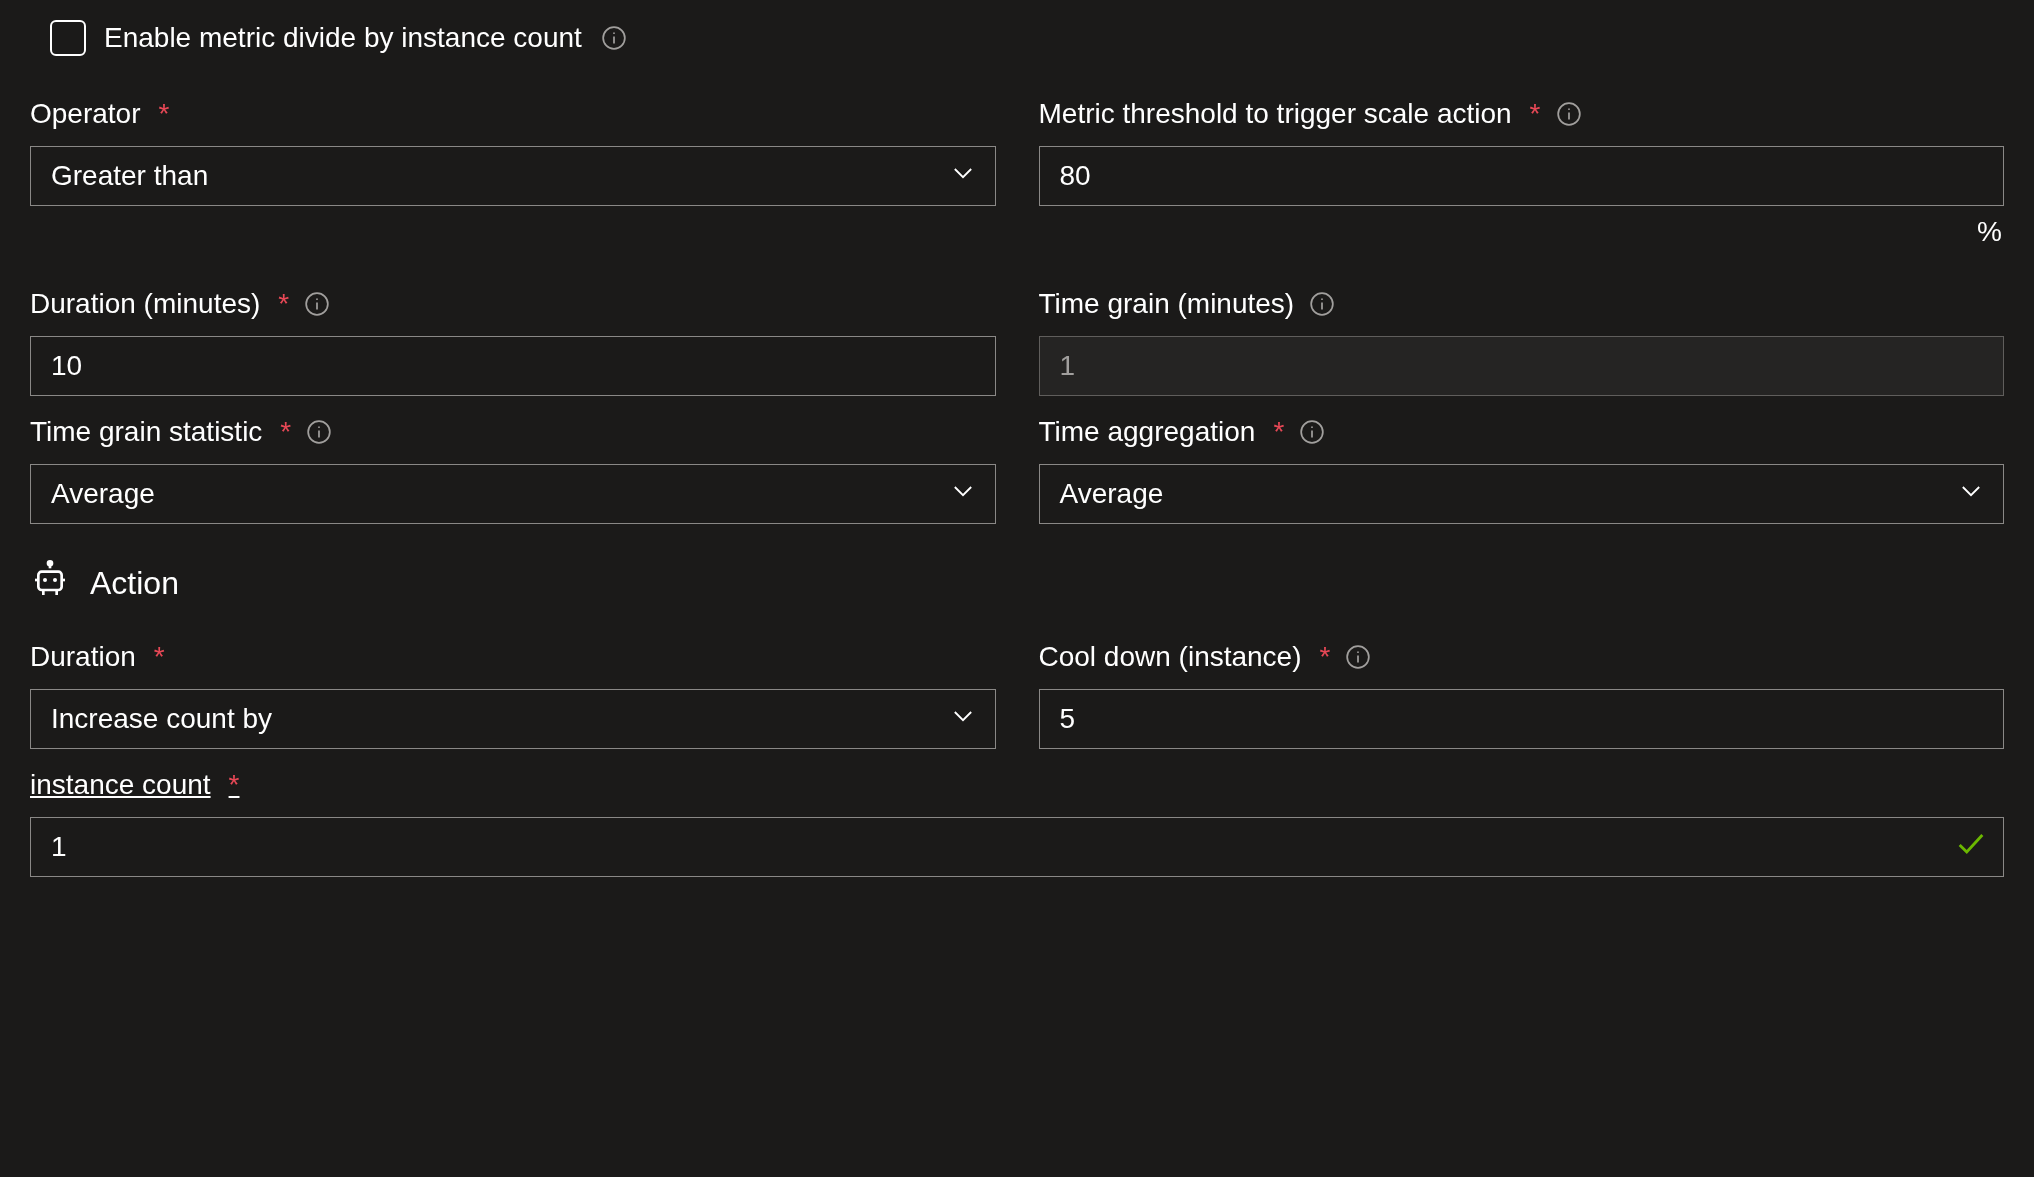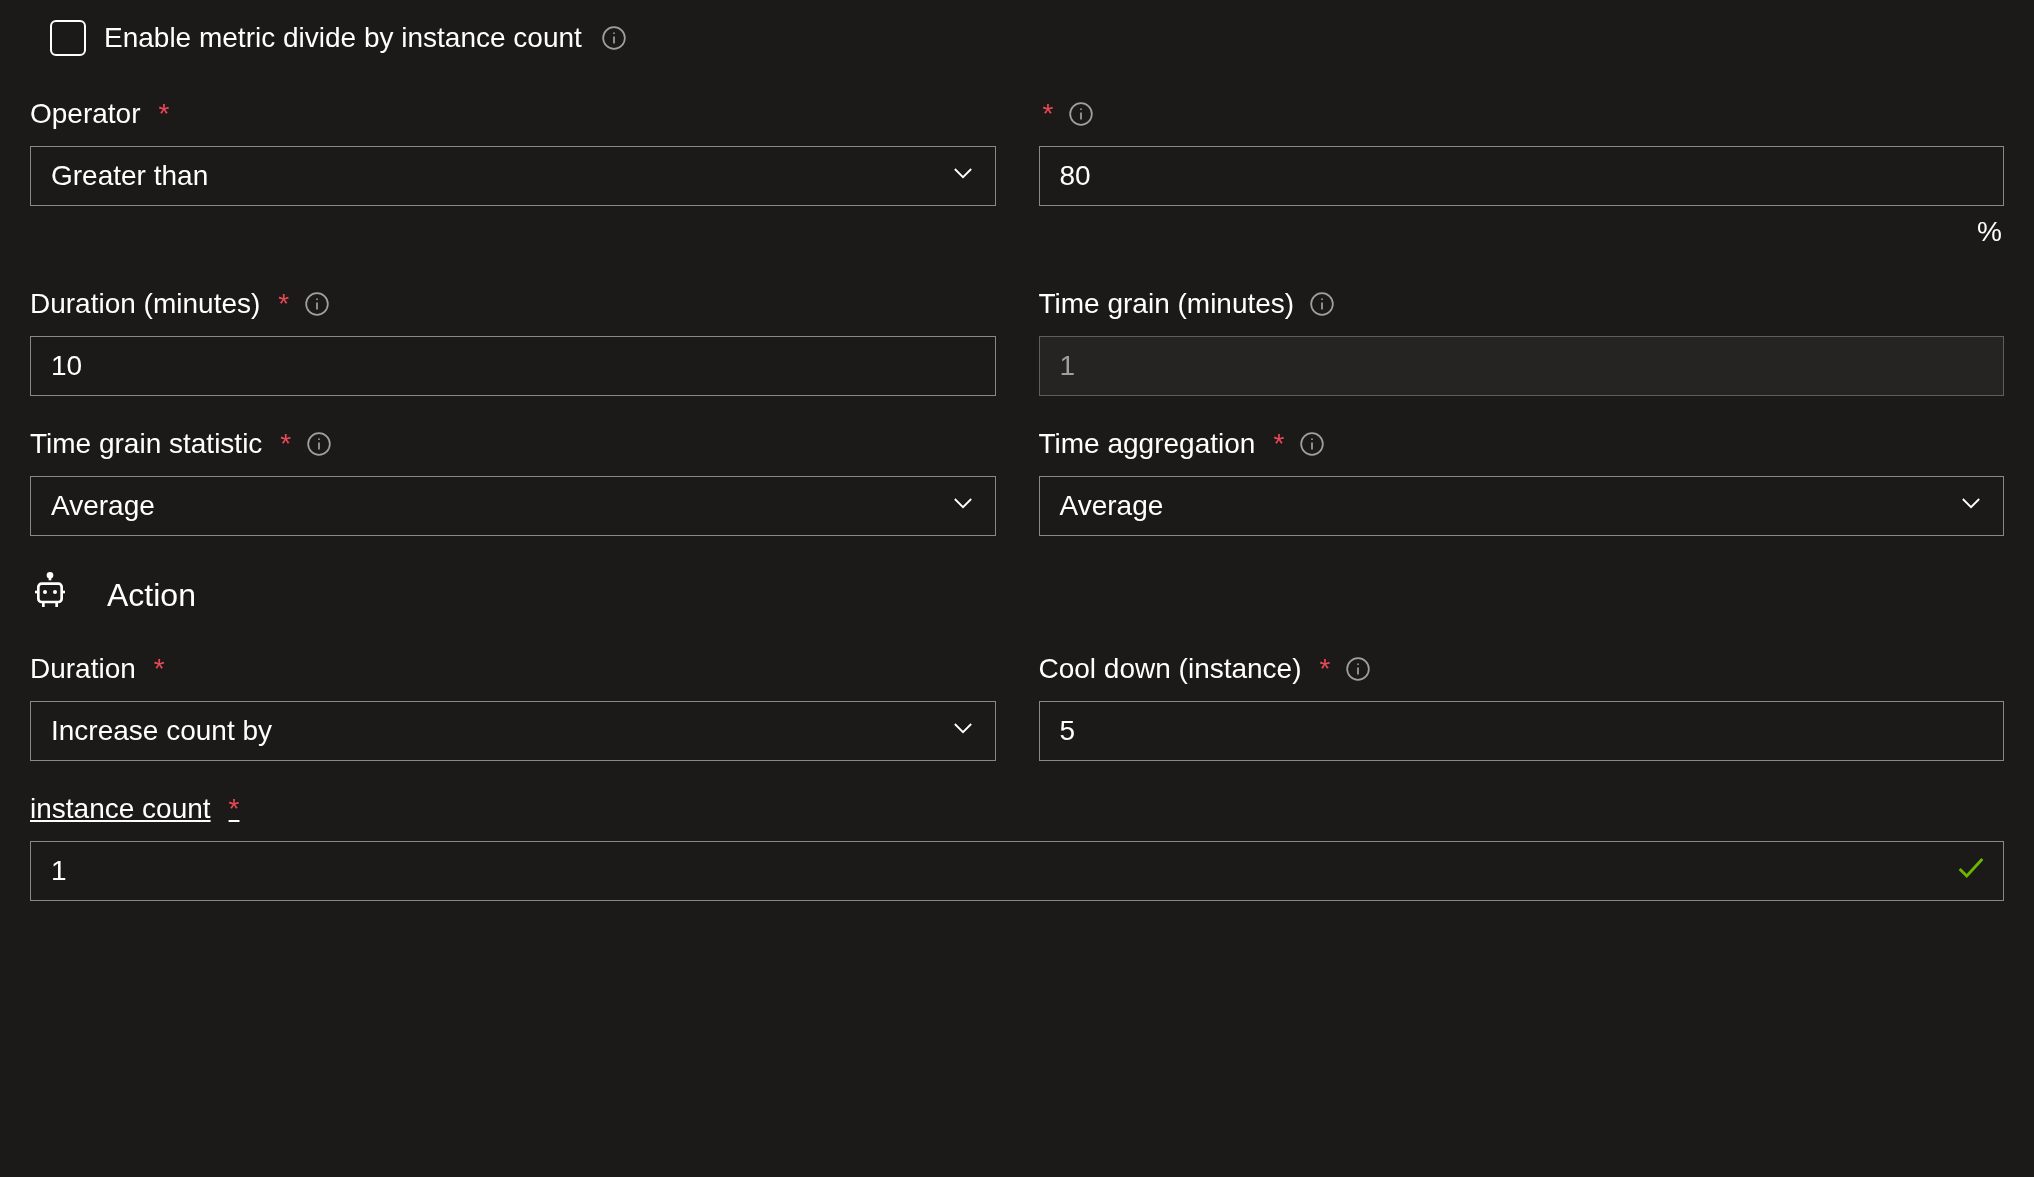--- a/index.html
+++ b/index.html
@@ -113,26 +113,26 @@
     }
     .suffix-pct {
       text-align: right;
       font-size: 28px;
       color: #ffffff;
       padding-right: 2px;
       margin-top: 10px;
       margin-bottom: 26px;
     }
     .block-gap {
-      margin-bottom: 28px;
+      margin-bottom: 16px;
     }
     .section-title {
       display: flex;
       align-items: center;
-      gap: 37px;
+      gap: 20px;
       margin-top: 36px;
       margin-bottom: 30px;
     }
     .section-title .title-text {
       font-size: 32px;
       color: #ffffff;
     }
     .robot-icon svg {
       width: 40px;
       height: 40px;
@@ -183,20 +183,21 @@
       <span>Greater than</span>
       <span class="chevron">
         <svg viewBox="0 0 24 24" fill="none" stroke="#ffffff" stroke-width="1.6">
             <polyline points="5 9 12 16 19 9"></polyline>
           </svg>
       </span>
     </div>
   </div>
   <div class="col-right">
     <div class="label-row">
+      <span class="label-text">Metric threshold to trigger scale action</span>
       <span class="required">*</span>
       <span class="info-icon">
         <svg viewBox="0 0 24 24" fill="none" stroke="#a19f9d" stroke-width="1.6">
             <circle cx="12" cy="12" r="10"></circle>
             <line x1="12" y1="10.5" x2="12" y2="17"></line>
             <circle cx="12" cy="7.5" r="0.8" fill="#a19f9d" stroke="none"></circle>
           </svg>
       </span>
     </div>
     <input class="input" value="80" style="">

